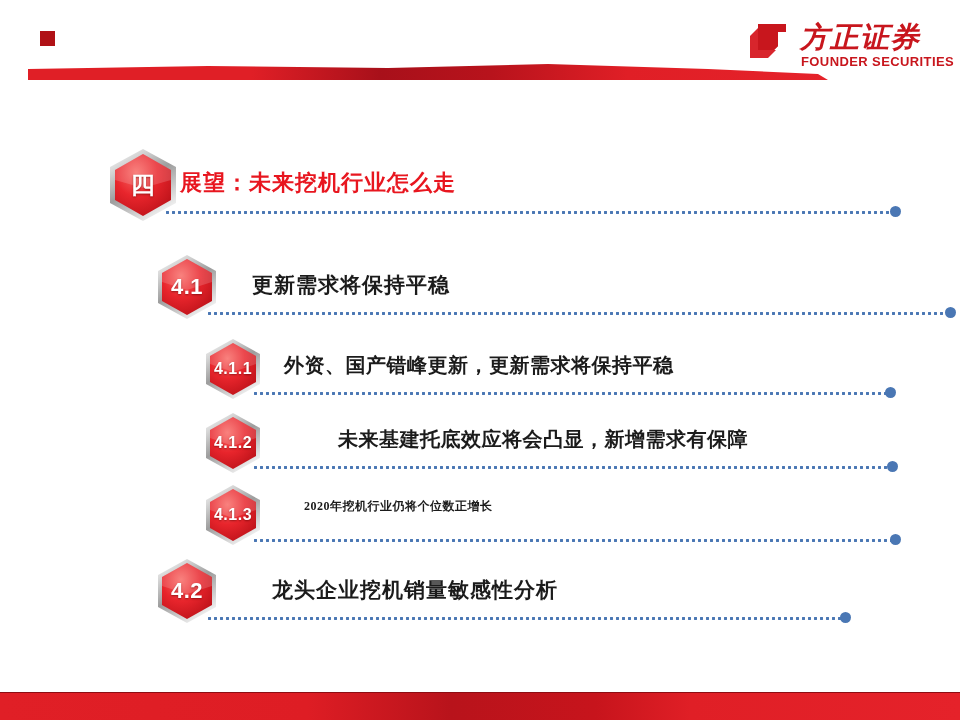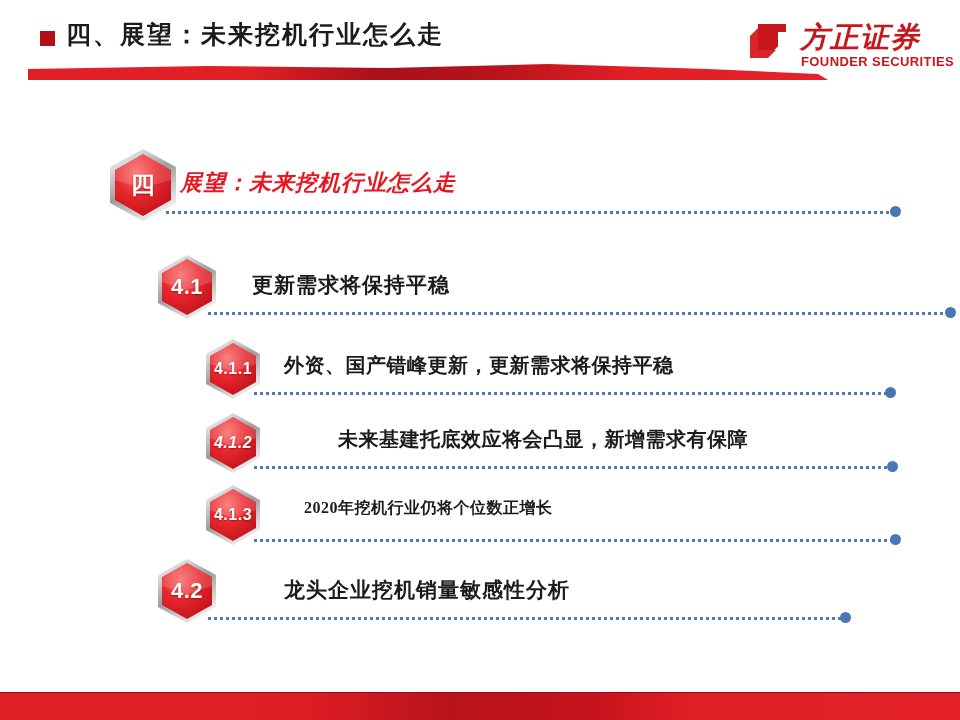--- a/index.html
+++ b/index.html
@@ -159,21 +159,20 @@
     font-family: "Liberation Sans", sans-serif;
     text-shadow: 0 0 2px rgba(120,120,120,0.45);
   }
 </style>
 </head>
 <body>
 
 <div id="slide">
 
   <div class="header-bullet"></div>
-  <div class="header-title">四、展望：未来挖机行业怎么走</div>
 
   <svg class="header-wedge" viewBox="0 0 800 22" preserveAspectRatio="none">
     <defs>
       <linearGradient id="wedgeGrad" x1="0" y1="0" x2="1" y2="0">
         <stop offset="0%" stop-color="#e01f26"></stop>
         <stop offset="28%" stop-color="#e01f26"></stop>
         <stop offset="44%" stop-color="#a8101a"></stop>
         <stop offset="58%" stop-color="#b8131c"></stop>
         <stop offset="75%" stop-color="#e01f26"></stop>
         <stop offset="100%" stop-color="#e5222a"></stop>
@@ -209,21 +208,21 @@
             <stop offset="45%" stop-color="#e8252c"></stop>
             <stop offset="100%" stop-color="#b50f16"></stop>
           </radialGradient>
         </defs>
         <polygon points="35,1 68,19 68,55 35,73 2,55 2,19" fill="url(#rim0)"></polygon>
         <polygon points="35,6 63,22 63,52 35,68 7,52 7,22" fill="url(#face0)"></polygon>
         <polygon points="35,6 63,22 63,32 35,40 7,32 7,22" fill="#ffffff" opacity="0.16"></polygon>
       </svg>
       <div class="hexlabel" style="font-size:24px;">四</div>
     </div>
-    <div class="rowtext" style="left:72px; top:20px; font-size:22px; color:#e8161f; letter-spacing:1px;font-style:italic;">展望：未来挖机行业怎么走</div>
+    <div class="rowtext" style="left:72px; top:20px; font-size:22px; color:#e8161f; letter-spacing:1px;">展望：未来挖机行业怎么走</div>
     <div class="dots" style="left:58px; top:63px; width:730px;"></div>
     <div class="enddot" style="left:782px; top:58px;"></div>
   </div>
 
   <div class="row" style="left:156px; top:254px;">
     <div class="hexwrap" style="width:62px;height:66px;">
       <svg width="62" height="66" viewBox="0 0 62 66">
         <defs>
           <linearGradient id="rim1" x1="0" y1="0" x2="0.6" y2="1">
             <stop offset="0%" stop-color="#ffffff"></stop>
@@ -288,21 +287,21 @@
           <radialGradient id="face3" cx="0.38" cy="0.3" r="0.85">
             <stop offset="0%" stop-color="#f86a66"></stop>
             <stop offset="45%" stop-color="#e8252c"></stop>
             <stop offset="100%" stop-color="#b50f16"></stop>
           </radialGradient>
         </defs>
         <polygon points="29,1 56,16 56,46 29,61 2,46 2,16" fill="url(#rim3)"></polygon>
         <polygon points="29,5 52,18 52,44 29,57 6,44 6,18" fill="url(#face3)"></polygon>
         <polygon points="29,5 52,18 52,26 29,34 6,26 6,18" fill="#ffffff" opacity="0.16"></polygon>
       </svg>
-      <div class="hexlabel" style="font-size:16px;font-style:italic;">4.1.2</div>
+      <div class="hexlabel" style="font-size:16px;">4.1.2</div>
     </div>
     <div class="rowtext" style="left:86px; top:14px; font-size:20px; color:#1b1b1b; letter-spacing:0.5px;margin-left:48px;">未来基建托底效应将会凸显，新增需求有保障</div>
     <div class="dots" style="left:50px; top:54px; width:634px;"></div>
     <div class="enddot" style="left:683px; top:49px;"></div>
   </div>
 
   <div class="row" style="left:204px; top:484px;">
     <div class="hexwrap" style="width:58px;height:62px;">
       <svg width="58" height="62" viewBox="0 0 58 62">
         <defs>
@@ -317,21 +316,21 @@
             <stop offset="45%" stop-color="#e8252c"></stop>
             <stop offset="100%" stop-color="#b50f16"></stop>
           </radialGradient>
         </defs>
         <polygon points="29,1 56,16 56,46 29,61 2,46 2,16" fill="url(#rim4)"></polygon>
         <polygon points="29,5 52,18 52,44 29,57 6,44 6,18" fill="url(#face4)"></polygon>
         <polygon points="29,5 52,18 52,26 29,34 6,26 6,18" fill="#ffffff" opacity="0.16"></polygon>
       </svg>
       <div class="hexlabel" style="font-size:16px;text-align:right;">4.1.3</div>
     </div>
-    <div class="rowtext" style="left:100px; top:14px; font-size:16px; color:#1b1b1b; letter-spacing:0.5px;">2020年挖机行业仍将个位数正增长</div>
+    <div class="rowtext" style="left:100px; top:14px; font-size:12px; color:#1b1b1b; letter-spacing:0.5px;">2020年挖机行业仍将个位数正增长</div>
     <div class="dots" style="left:50px; top:55px; width:637px;"></div>
     <div class="enddot" style="left:686px; top:50px;"></div>
   </div>
 
   <div class="row" style="left:156px; top:558px;">
     <div class="hexwrap" style="width:62px;height:66px;">
       <svg width="62" height="66" viewBox="0 0 62 66">
         <defs>
           <linearGradient id="rim5" x1="0" y1="0" x2="0.6" y2="1">
             <stop offset="0%" stop-color="#ffffff"></stop>
@@ -344,20 +343,20 @@
             <stop offset="45%" stop-color="#e8252c"></stop>
             <stop offset="100%" stop-color="#b50f16"></stop>
           </radialGradient>
         </defs>
         <polygon points="31,1 60,17 60,49 31,65 2,49 2,17" fill="url(#rim5)"></polygon>
         <polygon points="31,5 56,19 56,47 31,61 6,47 6,19" fill="url(#face5)"></polygon>
         <polygon points="31,5 56,19 56,28 31,36 6,28 6,19" fill="#ffffff" opacity="0.16"></polygon>
       </svg>
       <div class="hexlabel" style="font-size:22px;">4.2</div>
     </div>
-    <div class="rowtext" style="left:116px; top:18px; font-size:21px; color:#1b1b1b; letter-spacing:1px;margin-left:12px;">龙头企业挖机销量敏感性分析</div>
+    <div class="rowtext" style="left:116px; top:18px; font-size:21px; color:#1b1b1b; letter-spacing:1px;">龙头企业挖机销量敏感性分析</div>
     <div class="dots" style="left:52px; top:59px; width:635px;"></div>
     <div class="enddot" style="left:684px; top:54px;"></div>
   </div>
 
   <div class="footer-bar"></div>
 
 </div>
 
 </body></html>

